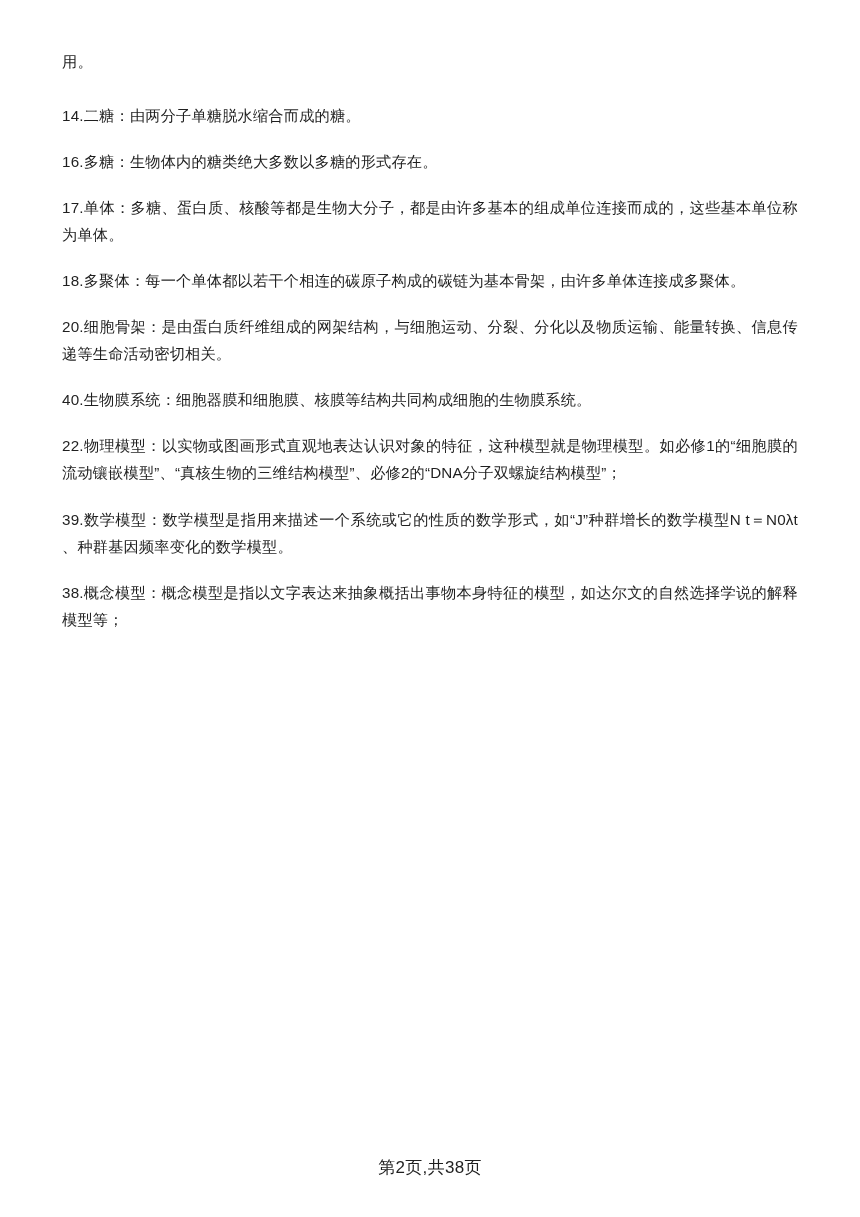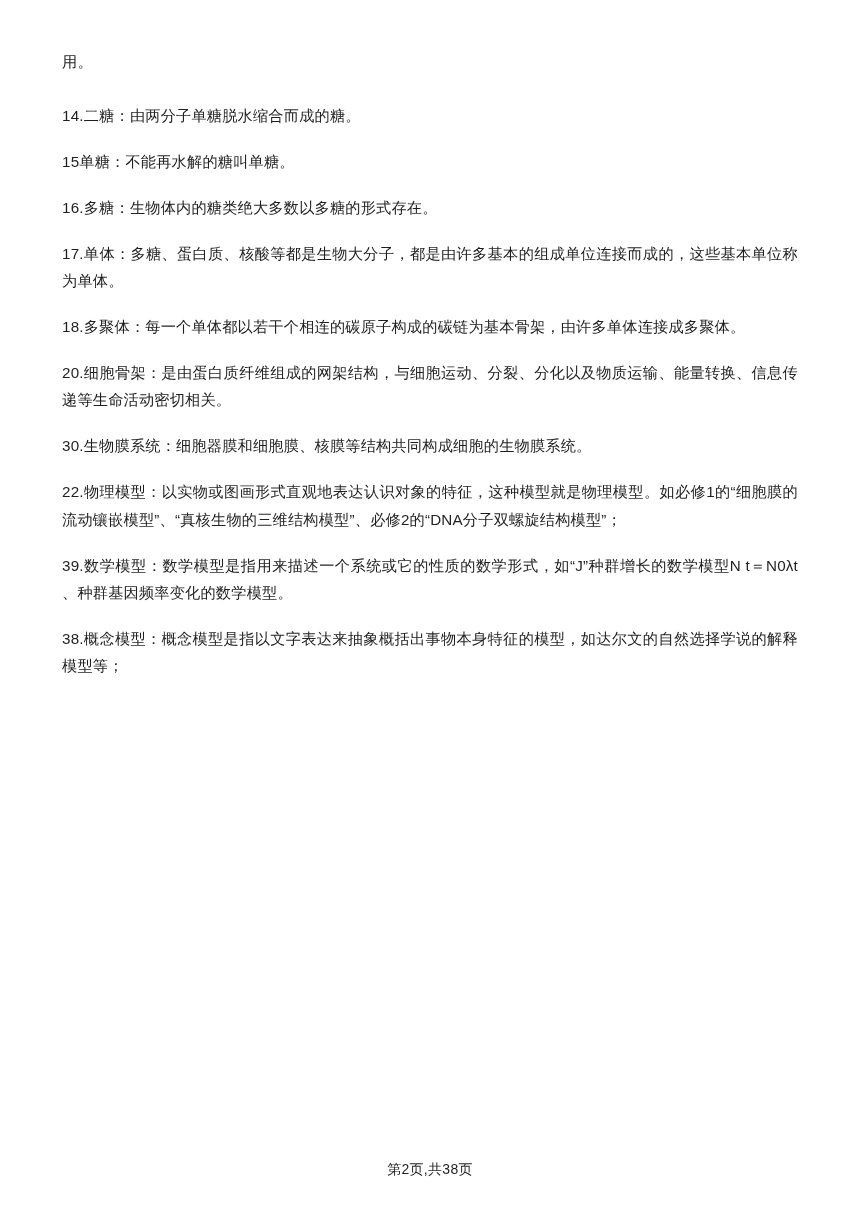--- a/index.html
+++ b/index.html
@@ -38,36 +38,35 @@
   }
   p.para:first-child {
     margin-bottom: 27px;
   }
   .footer {
     position: absolute;
     left: 0;
     right: 0;
     bottom: 38px;
     text-align: center;
-    font-size: 14px;
+    font-size: 17px;
     color: #1f1f1f;
     letter-spacing: 0.3px;
   }
 </style>
 </head>
 <body>
 
 <div class="page">
   <div class="doc-body">
     <p class="para">用。</p>
     <p class="para">14.二糖：由两分子单糖脱水缩合而成的糖。</p>
-    <p class="para">15单糖：不能再水解的糖叫单糖。</p>
     <p class="para">16.多糖：生物体内的糖类绝大多数以多糖的形式存在。</p>
     <p class="para">17.单体：多糖、蛋白质、核酸等都是生物大分子，都是由许多基本的组成单位连接而成的，这些基本单位称为单体。</p>
     <p class="para">18.多聚体：每一个单体都以若干个相连的碳原子构成的碳链为基本骨架，由许多单体连接成多聚体。</p>
     <p class="para">20.细胞骨架：是由蛋白质纤维组成的网架结构，与细胞运动、分裂、分化以及物质运输、能量转换、信息传递等生命活动密切相关。</p>
-    <p class="para">30.生物膜系统：细胞器膜和细胞膜、核膜等结构共同构成细胞的生物膜系统。</p>
+    <p class="para">40.生物膜系统：细胞器膜和细胞膜、核膜等结构共同构成细胞的生物膜系统。</p>
     <p class="para">22.物理模型：以实物或图画形式直观地表达认识对象的特征，这种模型就是物理模型。如必修1的“细胞膜的流动镶嵌模型”、“真核生物的三维结构模型”、必修2的“DNA分子双螺旋结构模型”；</p>
     <p class="para">39.数学模型：数学模型是指用来描述一个系统或它的性质的数学形式，如“J”种群增长的数学模型N t＝N0λt 、种群基因频率变化的数学模型。</p>
     <p class="para">38.概念模型：概念模型是指以文字表达来抽象概括出事物本身特征的模型，如达尔文的自然选择学说的解释模型等；</p>
   </div>
   <div class="footer">第2页,共38页</div>
 </div>
 
 </body></html>

